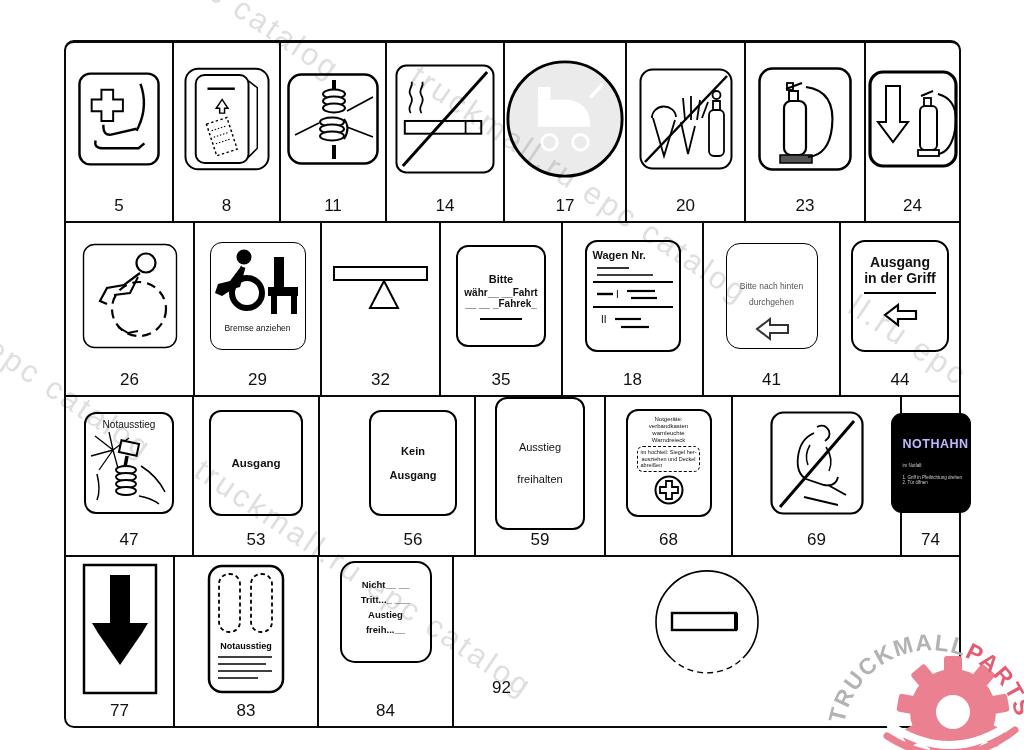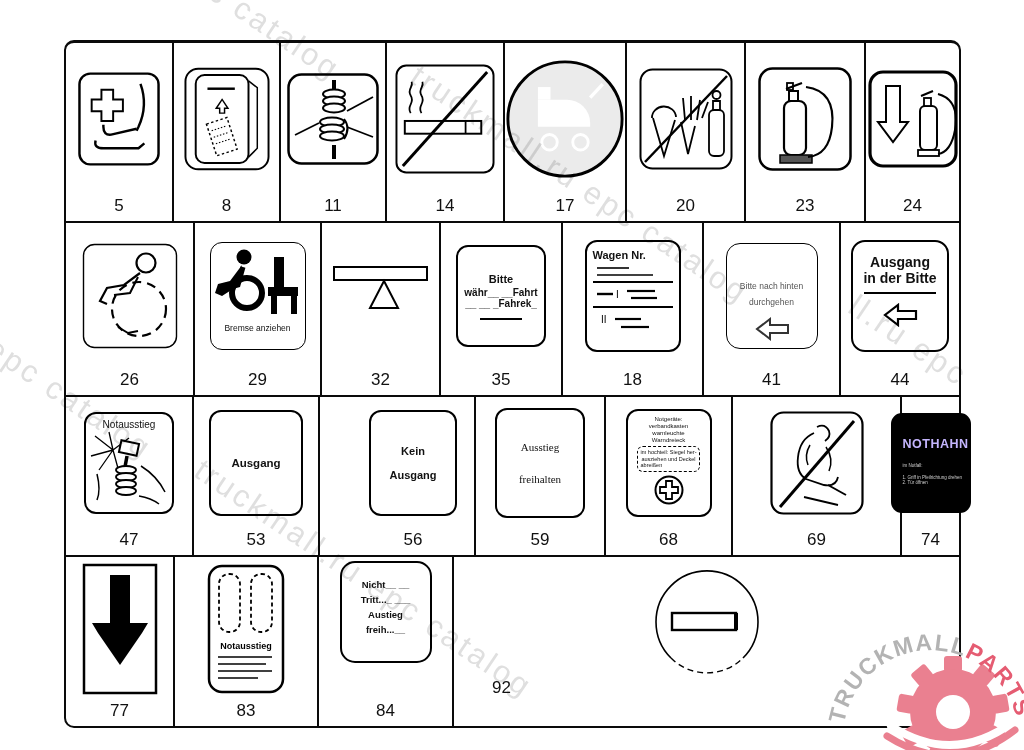--- a/index.html
+++ b/index.html
@@ -260,21 +260,21 @@
             </svg>
           </div>
         </div>
         <div class="num">41</div>
       </div>
 
       <div class="cell last">
         <div class="art">
           <div class="sign" style="width:98px;height:112px;border-radius:14px;justify-content:flex-start;padding-top:12px;">
             <div class="b" style="font-size:14px;">Ausgang</div>
-            <div class="b" style="font-size:14px;">in der Bitte</div>
+            <div class="b" style="font-size:14px;">in der Griff</div>
             <div style="width:72px;height:2px;background:#000;margin-top:6px;"></div>
             <svg width="40" height="26" viewBox="0 0 40 26" style="margin-top:8px;">
               <path d="M36,9 h-18 v-6 l-13,10 13,10 v-6 h18 z" fill="none" stroke="#000" stroke-width="2.2"></path>
             </svg>
           </div>
         </div>
         <div class="num">44</div>
       </div>
     </div>
 
@@ -317,21 +317,21 @@
           <div class="sign" style="width:88px;height:106px;justify-content:center;">
             <div class="b" style="font-size:11px;">Kein</div>
             <div class="b" style="font-size:11px;margin-top:12px;">Ausgang</div>
           </div>
         </div>
         <div class="num">56</div>
       </div>
 
       <div class="cell" style="width:128px;">
         <div class="art">
-          <div class="sign" style="width:90px;height:110px;justify-content:center;font-family:Liberation Serif, serif;">
+          <div class="sign" style="width:90px;height:133px;justify-content:center;">
             <div style="font-size:11px;">Ausstieg</div>
             <div style="font-size:11px;margin-top:20px;">freihalten</div>
           </div>
         </div>
         <div class="num">59</div>
       </div>
 
       <div class="cell" style="width:125px;">
         <div class="art">
           <div class="sign" style="width:86px;height:108px;justify-content:flex-start;padding-top:5px;">

